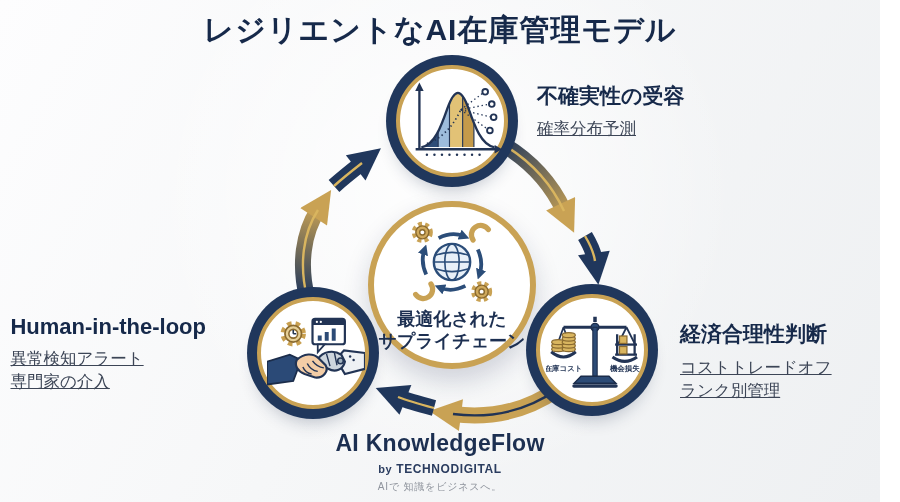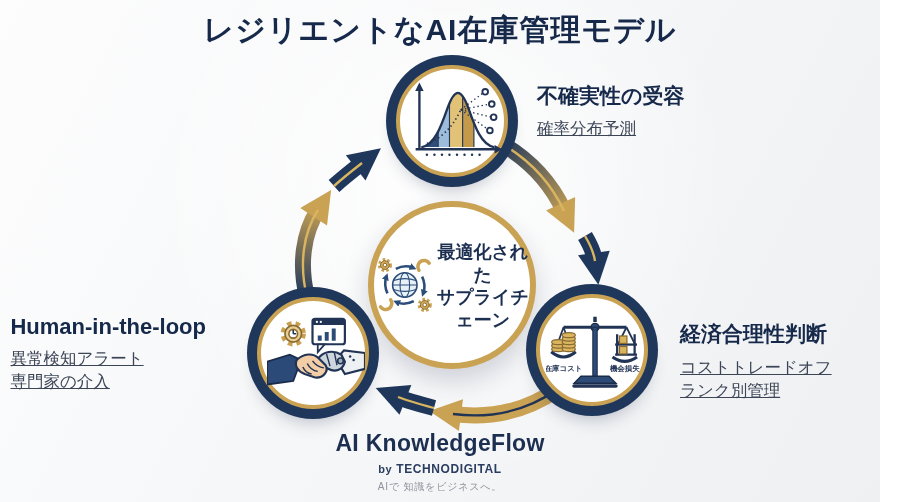--- a/index.html
+++ b/index.html
@@ -15,21 +15,21 @@
   .node{position:absolute;width:104px;height:104px;border-radius:50%;
     background:#fff;border:4px solid #c9a254;
     box-shadow:0 0 0 10px #20375c,0 12px 18px rgba(20,35,70,.30);
     display:flex;align-items:center;justify-content:flex-end;}
   .node-top{left:396px;top:65px;}
   .node-left{left:257px;top:297px;}
   .node-right{left:536px;top:294px;}
   
   .hub{position:absolute;left:368px;top:201px;width:156px;height:156px;border-radius:50%;
     background:#fff;border:6px solid #c9a254;box-shadow:0 12px 26px rgba(20,35,70,.18);
-    display:flex;flex-direction:row;align-items:center;justify-content:center;}
+    display:flex;flex-direction:column;align-items:center;justify-content:center;}
   .hub-text{margin-top:2px;text-align:center;font-size:18px;font-weight:800;
     color:#1c2f51;line-height:1.25;}
   
   .label .h{font-weight:800;color:#16294a;}
   .label .s{color:#3c4556;text-decoration:underline;}
   .label-top{position:absolute;left:537px;top:82px;text-align:left;}
   .label-top .h{font-size:21px;margin-bottom:7px;}
   .label-top .s{font-size:16.5px;line-height:23px;}
   .label-left{position:absolute;right:674px;top:314px;text-align:left;}
   .label-left .h{font-size:22px;margin-bottom:7px;}

